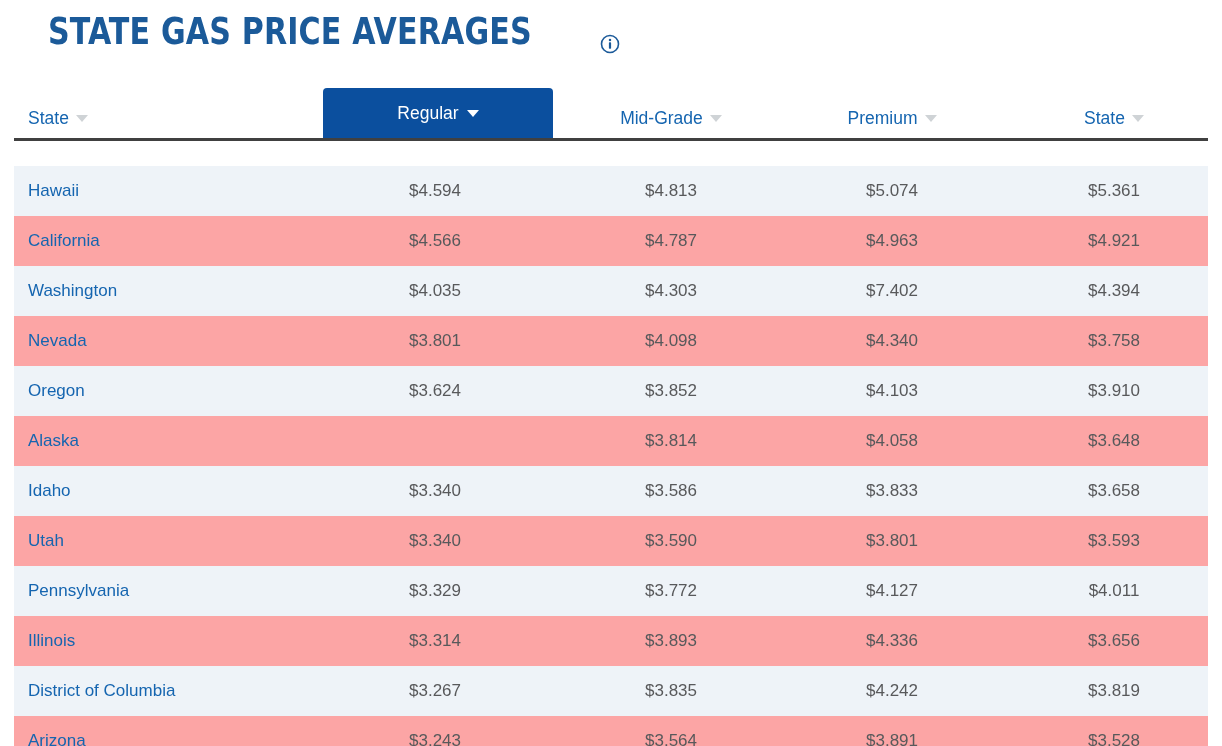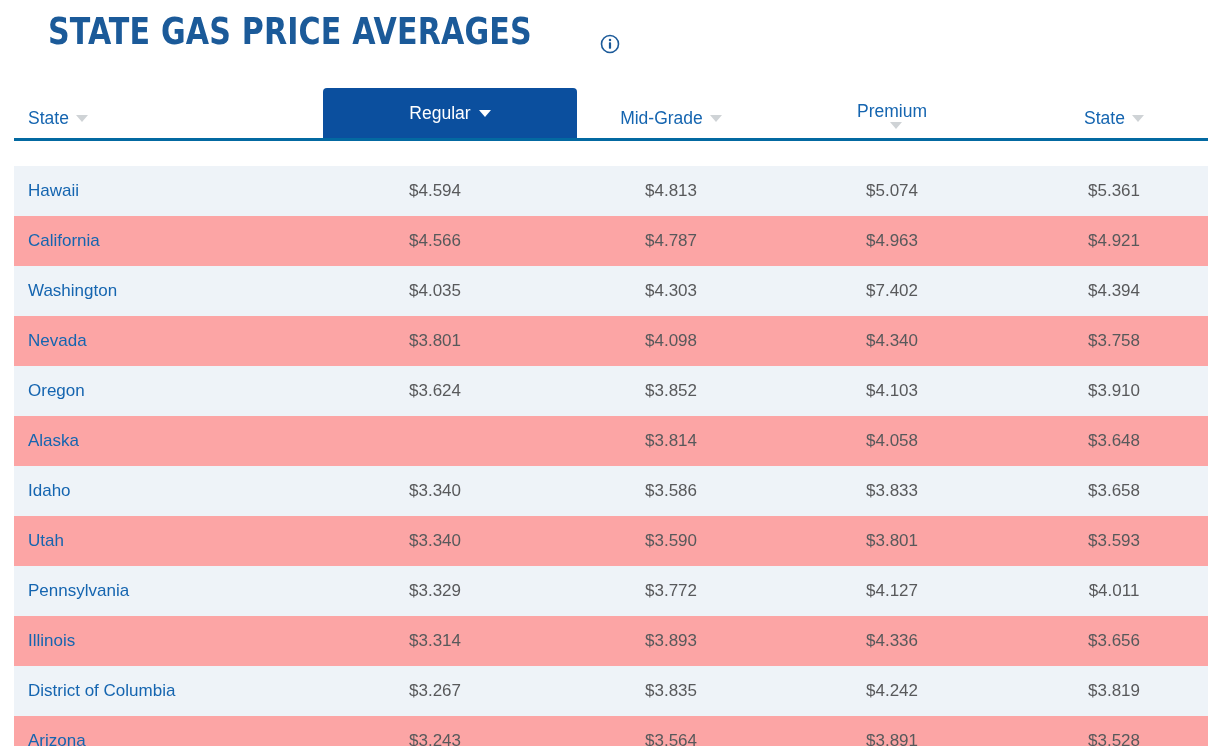--- a/index.html
+++ b/index.html
@@ -52,21 +52,21 @@
   .table {
     position: absolute;
     left: 14px;
     top: 91px;
     width: 1194px;
   }
 
   .thead {
     position: relative;
     height: 50px;
-    border-bottom: 3px solid #0369a1;
+    border-bottom: 3px solid #404040;
     box-sizing: border-box;
   }
   .th {
     position: absolute;
     bottom: 9px;
     font-size: 17.5px;
     color: #1565b0;
     white-space: nowrap;
     display: flex;
     align-items: center;
@@ -81,21 +81,21 @@
   }
   .th-state { left: 14px; }
   .th-mid   { left: 0; width: 222px; justify-content: center; }
   .th-prem  { left: 0; width: 222px; justify-content: center; }
   .th-dies  { left: 0; width: 222px; justify-content: center; }
 
   .tab-active {
     position: absolute;
     left: 309px;
     bottom: 0;
-    width: 254px;
+    width: 230px;
     height: 50px;
     background: #0b4f9e;
     border-radius: 4px 4px 0 0;
     display: flex;
     align-items: center;
     justify-content: center;
     color: #ffffff;
     font-size: 17.5px;
   }
   .tab-active .caret-w {
@@ -167,21 +167,21 @@
       <div class="tab-active">
         <span>Regular</span>
         <span class="caret-w"></span>
       </div>
 
       <div class="th th-mid" style="left:546px;">
         <span>Mid-Grade</span>
         <span class="caret"></span>
       </div>
 
-      <div class="th th-prem" style="left:767px;flex-direction:column;">
+      <div class="th th-prem" style="left:767px;">
         <span>Premium</span>
         <span class="caret"></span>
       </div>
 
       <div class="th th-dies" style="left:989px;">
         <span>State</span>
         <span class="caret"></span>
       </div>
 
     </div>

